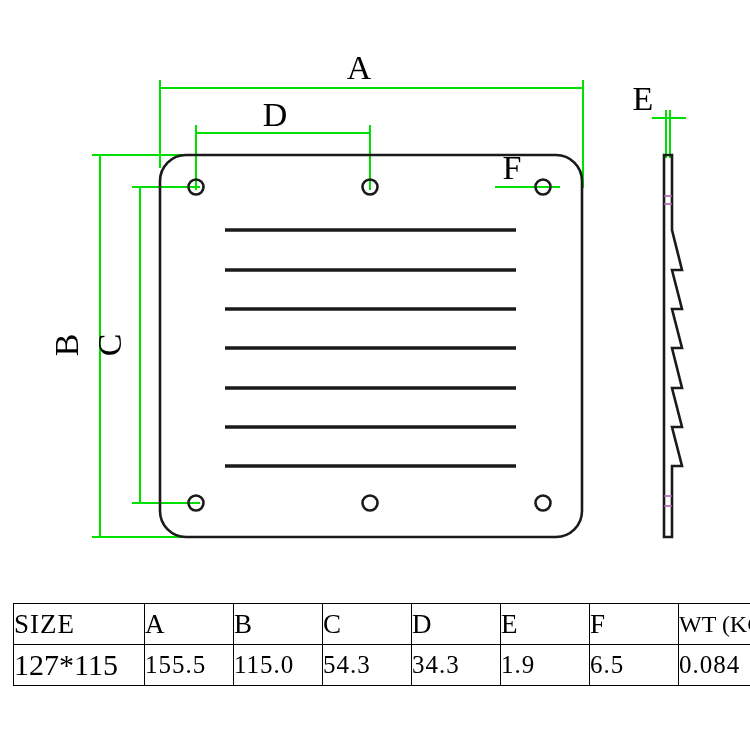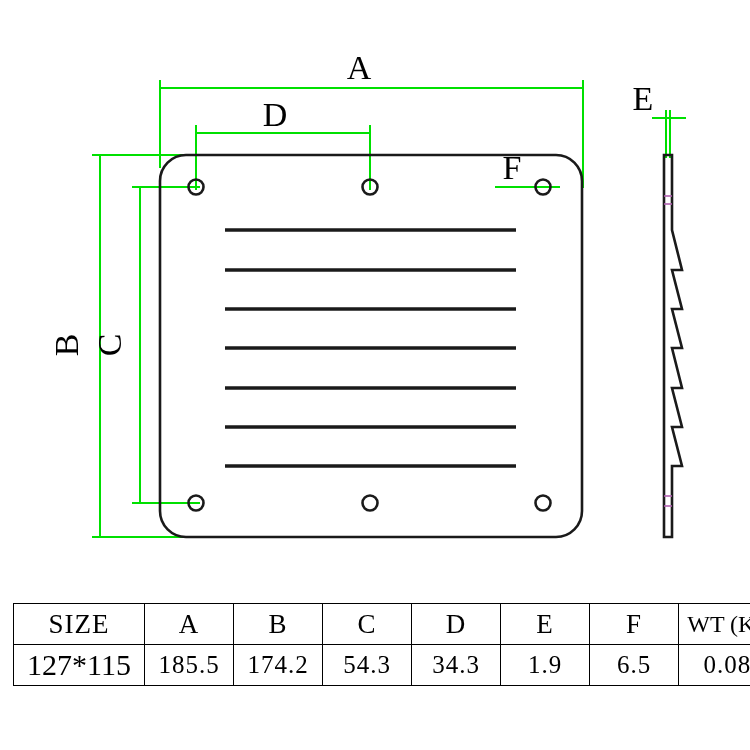--- a/index.html
+++ b/index.html
@@ -37,21 +37,20 @@
   .spec-table {
     position: absolute;
     left: 13px;
     top: 603px;
     width: 722px;
     border-collapse: collapse;
     table-layout: fixed;
   }
   .spec-table td {
     border: 1.6px solid #000000;
-    text-align: center;
     vertical-align: middle;
     font-family: "Liberation Serif", serif;
     color: #000000;
     padding: 0;
     height: 40px;
     letter-spacing: 1px;
   }
   .spec-table tr.head-row td {
     font-size: 27px;
   }
@@ -188,22 +187,22 @@
         <td class="c-dim">A</td>
         <td class="c-dim">B</td>
         <td class="c-dim">C</td>
         <td class="c-dim">D</td>
         <td class="c-dim">E</td>
         <td class="c-dim">F</td>
         <td class="c-wt">WT (KG)</td>
       </tr>
       <tr class="value-row">
         <td class="c-size">127*115</td>
-        <td class="c-dim">185.5</td>
-        <td class="c-dim">174.2</td>
+        <td class="c-dim">155.5</td>
+        <td class="c-dim">115.0</td>
         <td class="c-dim">54.3</td>
         <td class="c-dim">34.3</td>
         <td class="c-dim">1.9</td>
         <td class="c-dim">6.5</td>
         <td class="c-wt">0.084</td>
       </tr>
     </tbody>
   </table>
 
 </div>

